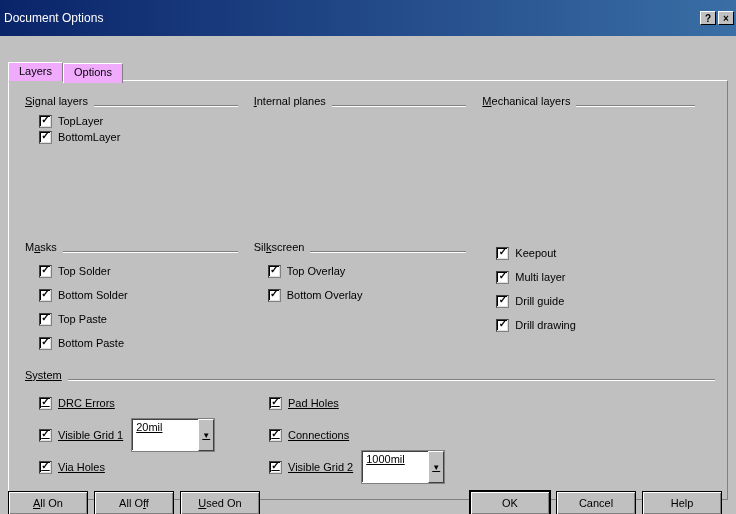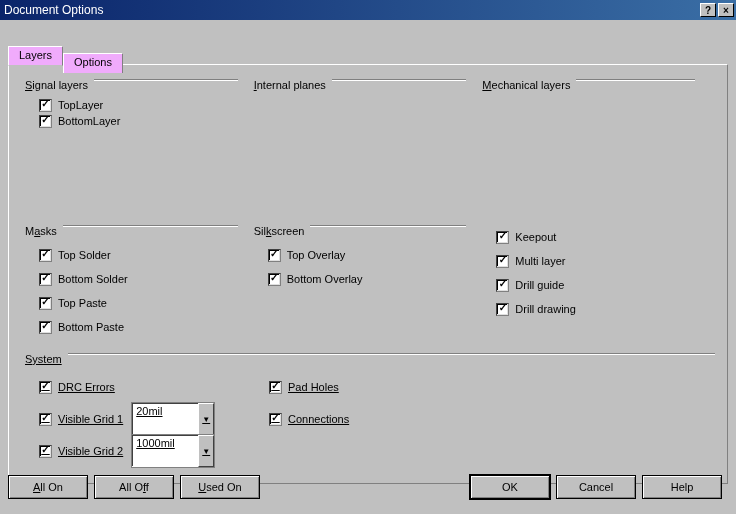--- a/index.html
+++ b/index.html
@@ -7,21 +7,21 @@
     margin: 0;
     padding: 0;
     font-family: "MS Sans Serif", Tahoma, Arial, sans-serif;
     font-size: 11px;
     background: #c0c0c0;
     width: 736px;
     height: 514px;
     overflow: hidden;
   }
   .titlebar {
-    height: 20px;
+    height: 36px;
     background: linear-gradient(to right, #0a246a, #3a6ea5);
     color: #fff;
     display: flex;
     align-items: center;
     padding: 0 2px 0 4px;
     font-size: 12px;
   }
   .titlebar .title { flex: 1; }
   .titlebar .tb-btn {
     width: 16px; height: 14px;
@@ -57,42 +57,42 @@
     margin-top: 17px;
   }
   .tab.active {
     border-bottom: 1px solid #c0c0c0;
     position: relative;
     top: 1px;
     padding-top: 2px;
   }
   .tab.inactive {
     position: relative;
-    top: 8px;
+    top: 2px;
     padding-top: 2px;
     padding-bottom: 3px;
   }
   .panel {
     border: 1px solid #808080;
     border-top-color: #fff;
     border-left-color: #fff;
     height: 420px;
     padding: 14px 16px 10px 16px;
     position: relative;
   }
   .row3 {
     display: flex;
     gap: 0;
   }
   .col {
     width: 230px;
   }
   .grouplabel {
     display: flex;
-    align-items: flex-start;
+    align-items: flex-end;
     margin-bottom: 6px;
   }
   .grouplabel .lbl {
     padding-right: 6px;
   }
   .grouplabel .line {
     flex: 1;
     height: 2px;
     border-top: 1px solid #808080;
     border-bottom: 1px solid #fff;
@@ -320,20 +320,24 @@
           <span>Visible Grid 1</span>
           <div class="combo">
             <span class="cval">20mil</span>
             <span class="cbtn">▼</span>
           </div>
         </div>
         <div class="sys-cell">
             <span class="cb checked"></span>
             <span>Connections</span>
           </div>
+        <div class="sys-cell">
+            <span class="cb checked"></span>
+            <span>Via Holes</span>
+          </div>
         <div class="sys-cell combo-wrap">
           <span class="cb checked"></span>
           <span>Visible Grid 2</span>
           <div class="combo">
             <span class="cval">1000mil</span>
             <span class="cbtn">▼</span>
           </div>
         </div>
       </div>
     </div>

